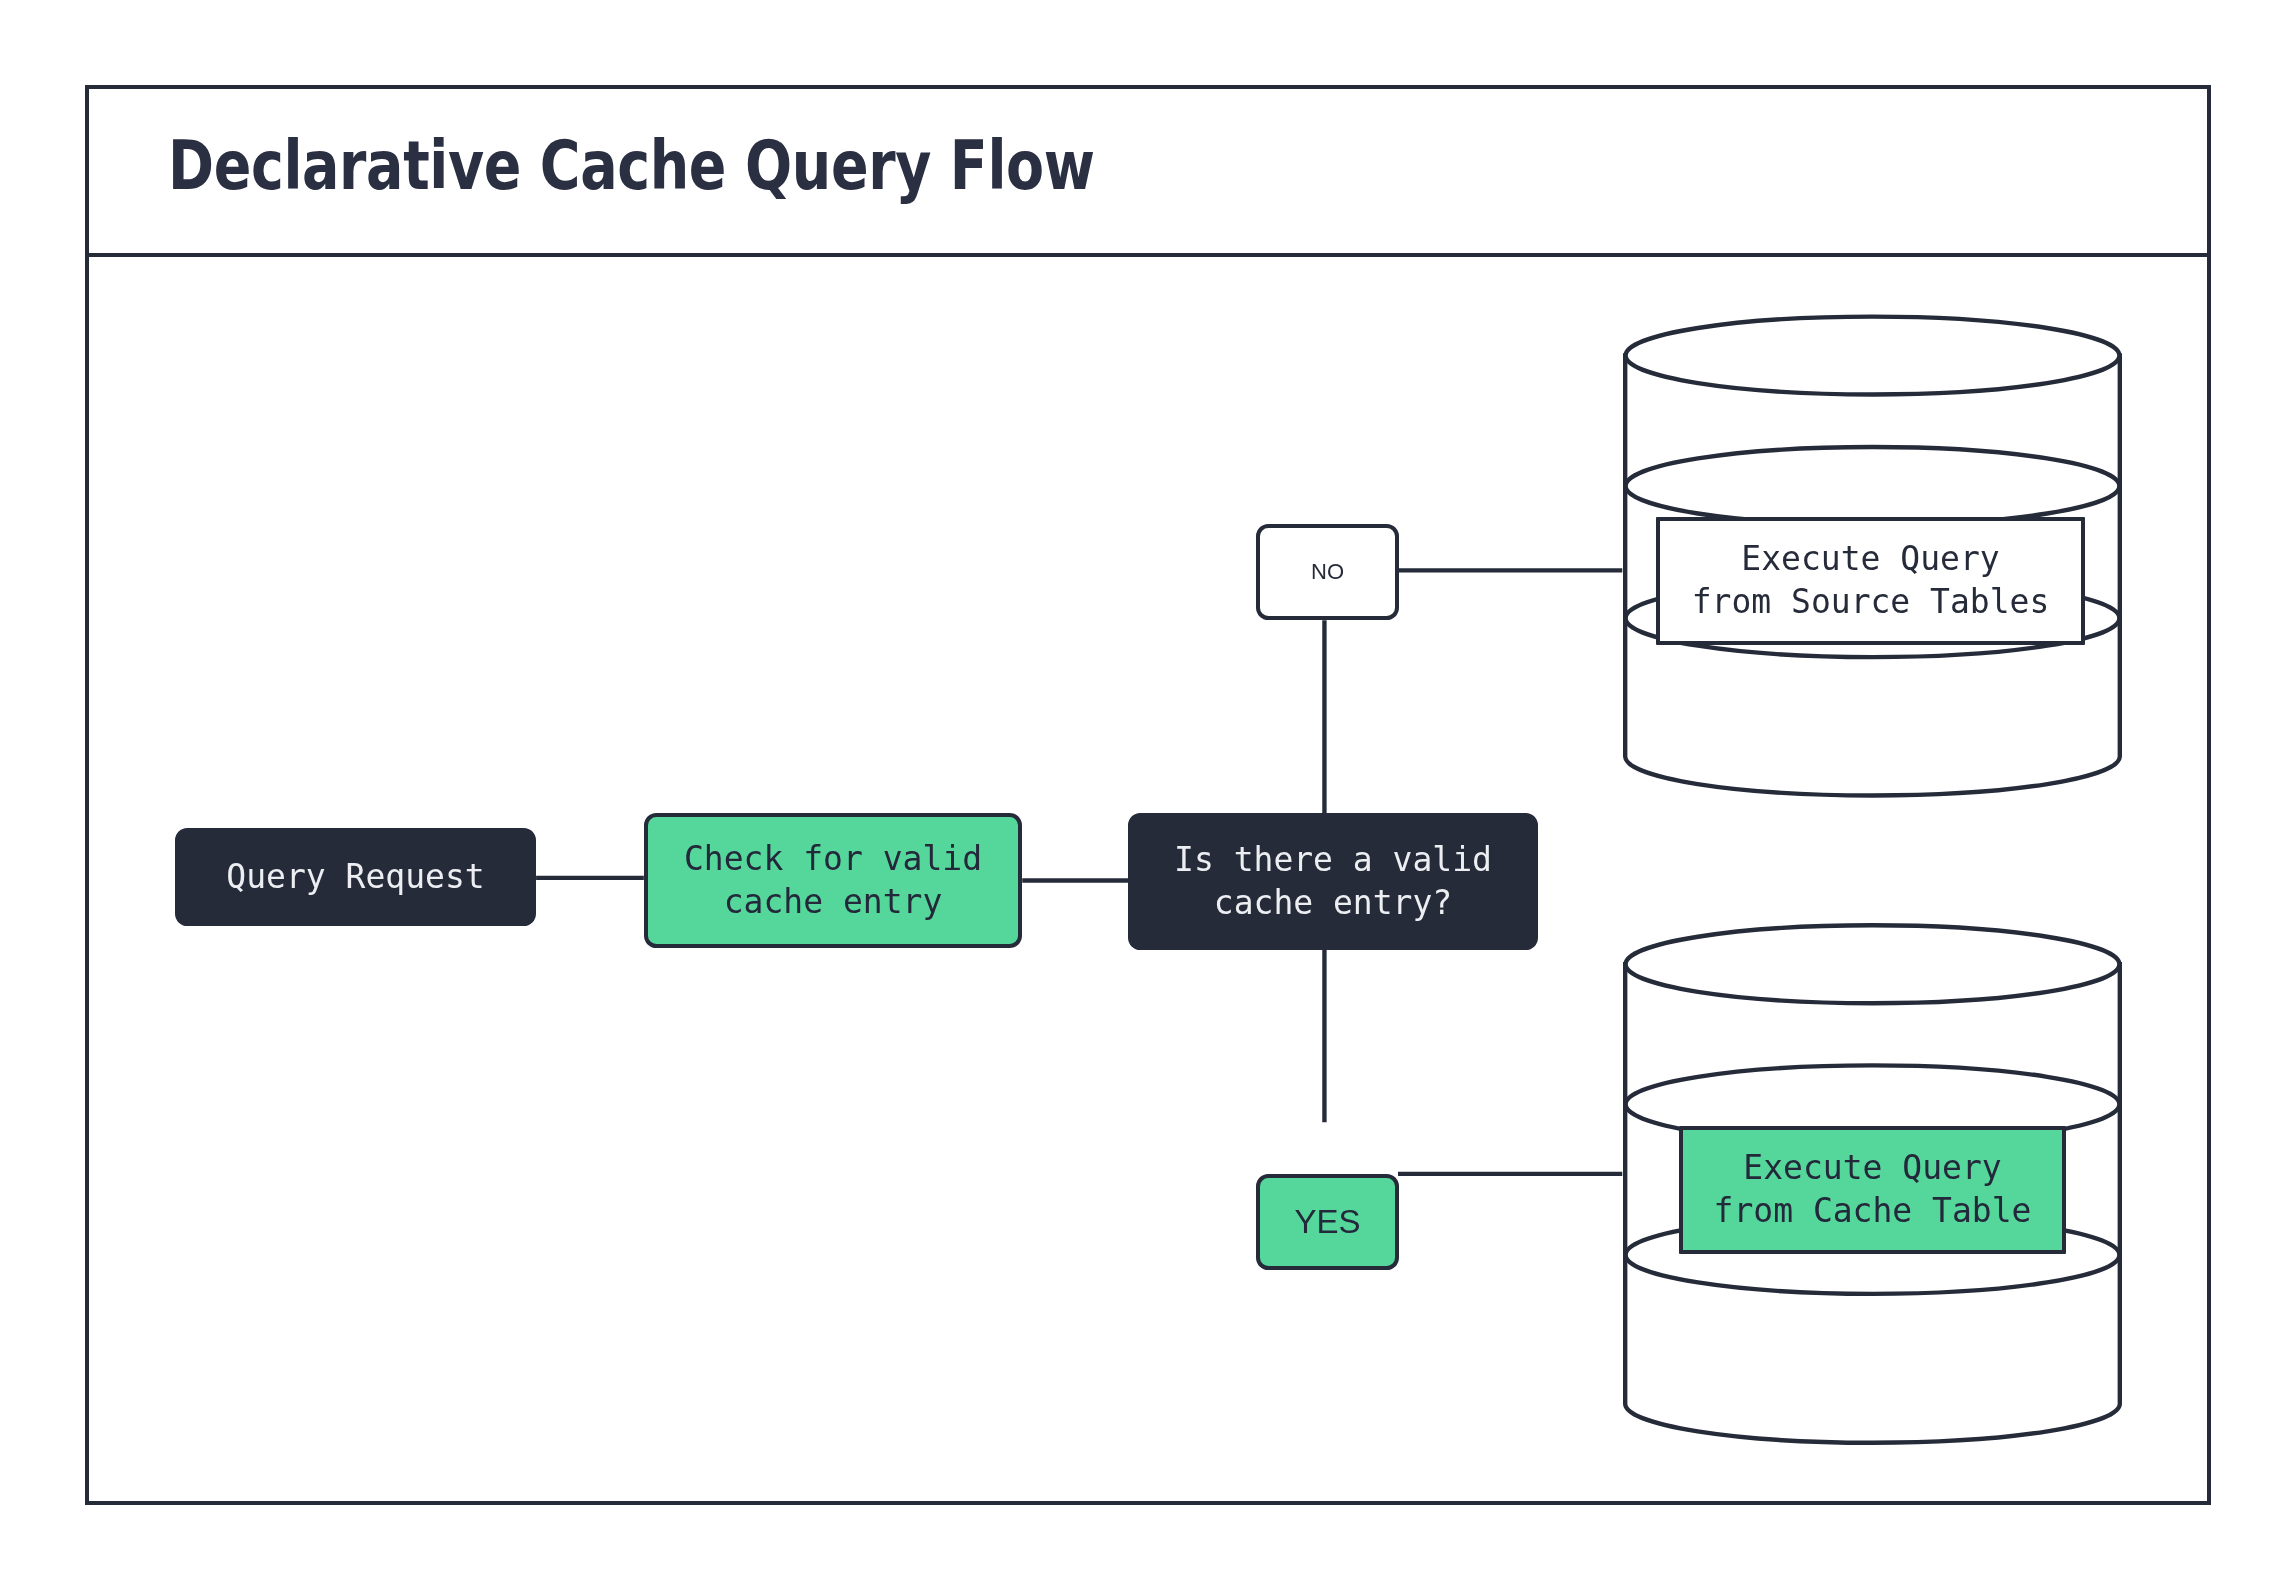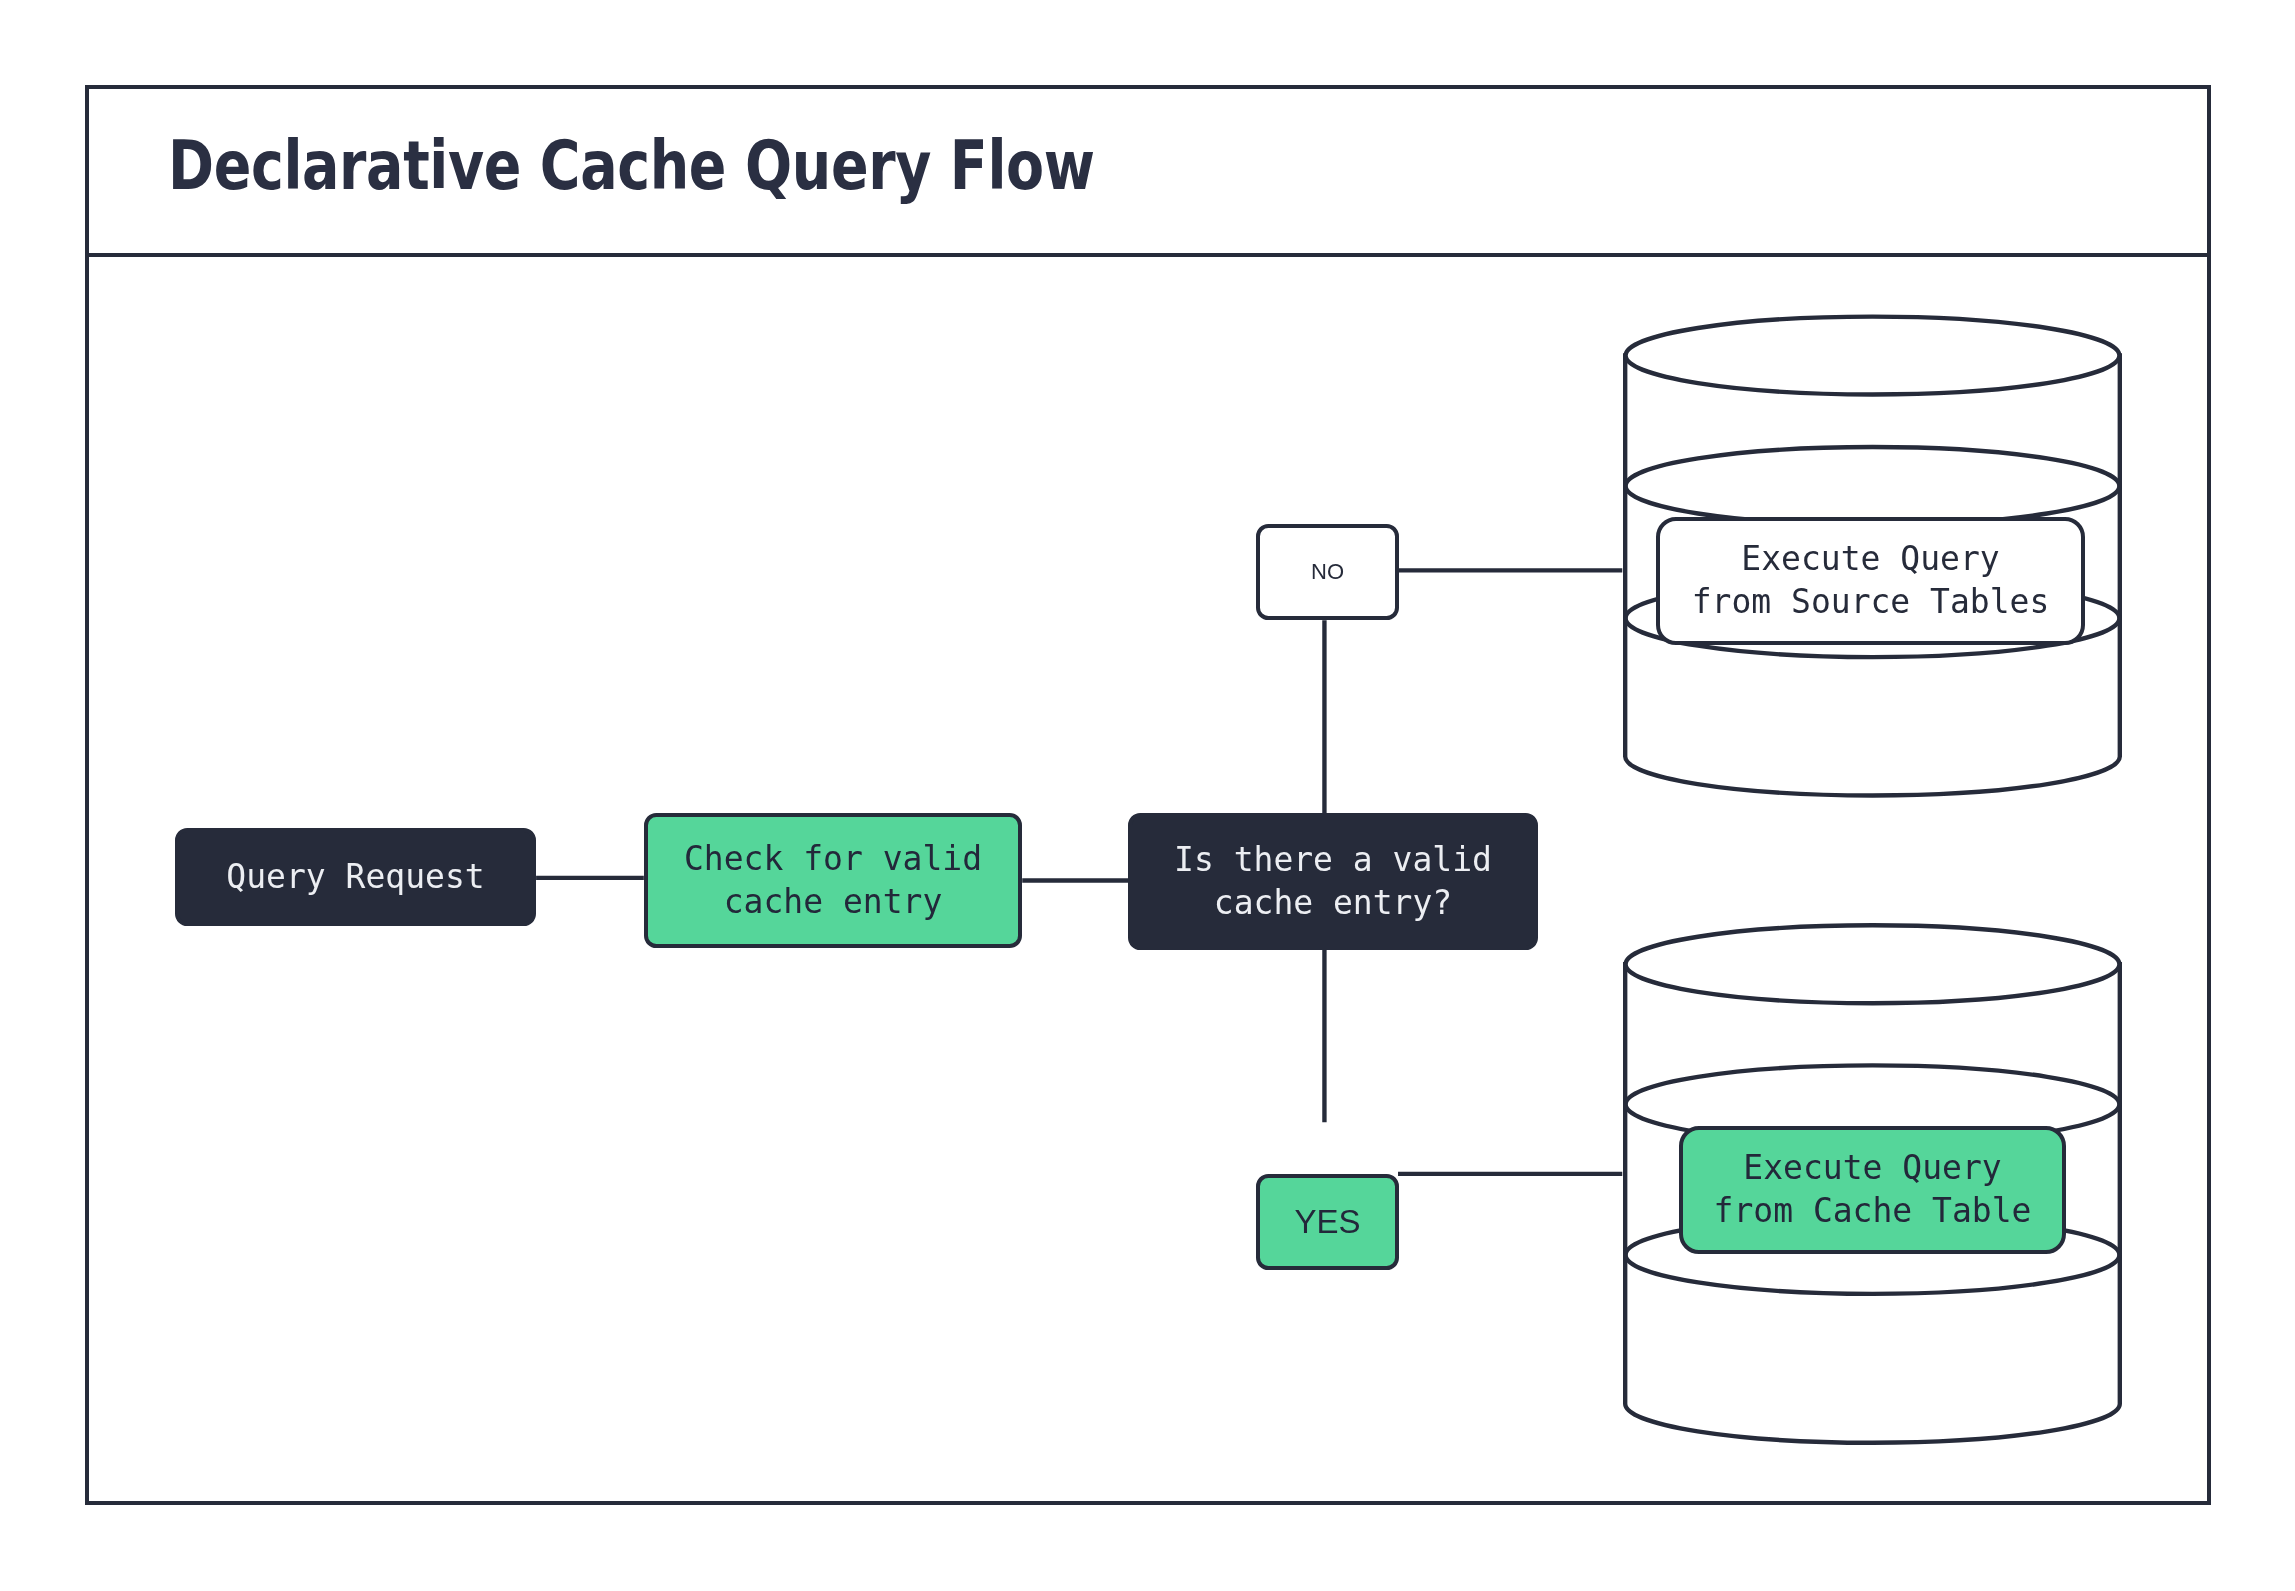--- a/index.html
+++ b/index.html
@@ -135,21 +135,21 @@
     box-sizing: border-box;
     display: flex;
     align-items: center;
     justify-content: center;
     text-align: center;
     font-family: "DejaVu Sans Mono", "Liberation Mono", monospace;
     font-size: 33px;
     line-height: 1.30;
     white-space: pre-line;
     border: 4.4px solid #262b3a;
-    border-radius: 20px;
+    border-radius: 1px;
   }
   #label-source-tables {
     left: 1656px; top: 517px; width: 429px; height: 128px;
     background: #ffffff;
     color: #262b3a;
   }
   #label-cache-table {
     left: 1679px; top: 1126px; width: 387px; height: 128px;
     background: #55d69a;
     color: #23283a;

